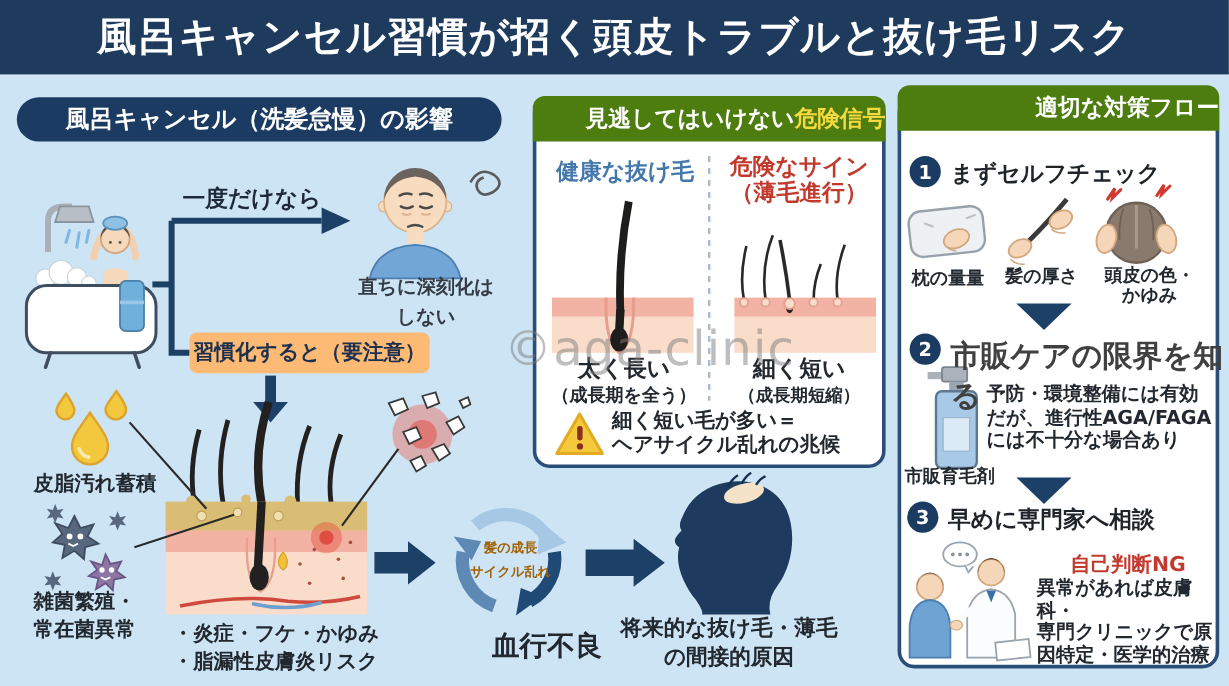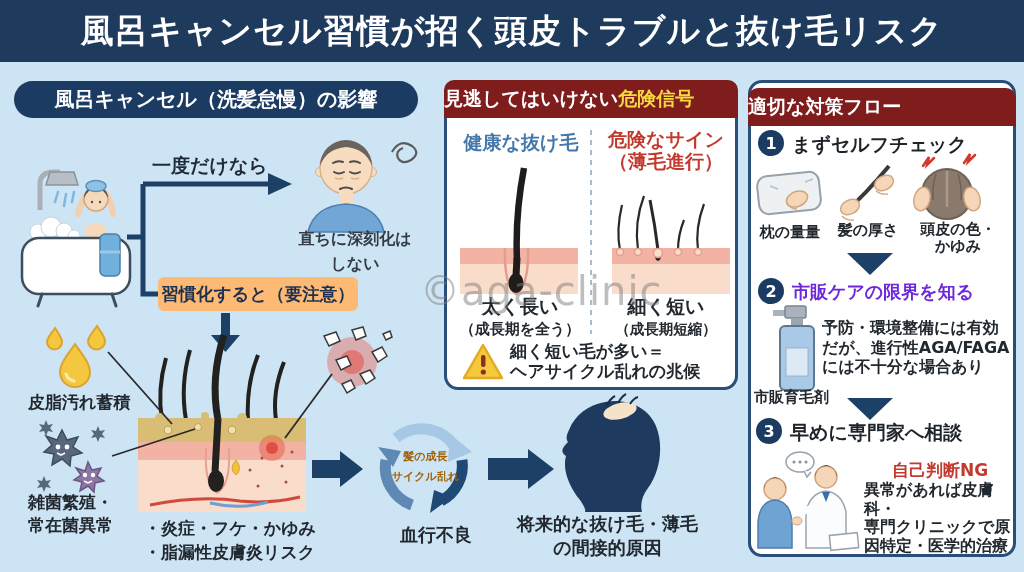--- a/index.html
+++ b/index.html
@@ -6,22 +6,22 @@
   body{width:1024px;height:572px;position:relative;overflow:hidden;
        background:#cde4f4;font-family:"DejaVu Sans","Liberation Sans",sans-serif;}
   .abs{position:absolute;}
   .z0{z-index:0;} .z1{z-index:1;} .z2{z-index:2;}
   .b{font-weight:bold;}
   .title-bar{left:0;top:0;width:1024px;height:62px;background:#1e3a5c;
              display:flex;align-items:center;justify-content:center;}
   .title-bar h1{margin:0;color:#ffffff;font-size:33px;font-weight:bold;letter-spacing:1px;}
   .pill{background:#1c3b62;border-radius:19px;color:#fff;text-align:center;}
   .panel{background:#ffffff;border:3px solid #2a4e78;border-radius:14px;box-sizing:border-box;}
-  .band{position:absolute;left:0;top:0;right:0;height:38px;background:#7f1d1d;
-        border-radius:10px 10px 0 0;display:flex;align-items:center;justify-content:flex-start;
+  .band{position:absolute;left:0;top:0;right:0;height:38px;background:#4d7c0f;
+        border-radius:10px 10px 0 0;display:flex;align-items:center;justify-content:flex-end;
         color:#fff;font-weight:bold;font-size:19px;}
   .yellow-box{background:#fdba74;border-radius:6px;color:#1e3050;text-align:center;}
   .num-circle{width:26px;height:26px;border-radius:50%;background:#1c3b62;color:#fff;
               display:flex;align-items:center;justify-content:center;font-size:16px;font-weight:bold;}
   .txt{color:#22282f;}
   .ctr{text-align:center;}
   .watermark{color:rgba(125,125,125,0.5);font-size:40px;letter-spacing:1px;}
 </style>
 </head>
 <body>
@@ -288,21 +288,21 @@
 <div class="abs z2 b txt" style="left:144px;top:516px;font-size:17px;line-height:24px;">
   <div>・炎症・フケ・かゆみ</div>
   <div>・脂漏性皮膚炎リスク</div>
 </div>
 
 <div class="abs z2 b ctr" style="left:378px;top:447px;width:95px;font-size:11px;line-height:20px;color:#a16207;">
   <div>髪の成長</div>
   <div>サイクル乱れ</div>
 </div>
 
-<div class="abs z2 b txt" style="left:400px;top:523px;font-size:18px;">血行不良</div>
+<div class="abs z2 b txt" style="left:410px;top:523px;font-size:23px;">血行不良</div>
 
 <div class="abs z2 b ctr txt" style="left:510px;top:512px;width:195px;font-size:18px;line-height:24px;">
   <div>将来的な抜け毛・薄毛</div>
   <div>の間接的原因</div>
 </div>
 
 <div class="abs z2 band" style="left:444px;top:80px;width:294px;">
   <span>見逃してはいけない</span>
     <span style="color:#f5d93f;">危険信号</span>
 </div>
@@ -322,34 +322,34 @@
 <div class="abs z2 b ctr txt" style="left:596px;top:294px;width:140px;">
   <div style="font-size:19px;">細く短い</div>
   <div style="font-size:14.5px;">（成長期短縮）</div>
 </div>
 
 <div class="abs z2 b txt" style="left:510px;top:341px;font-size:17px;line-height:20px;">
   <div>細く短い毛が多い＝</div>
   <div>ヘアサイクル乱れの兆候</div>
 </div>
 
-<div class="abs z2 band" style="left:748px;top:88px;width:268px;">適切な対策フロー</div>
+<div class="abs z2 band" style="left:748px;top:71px;width:268px;">適切な対策フロー</div>
 
 <div class="abs z2 num-circle" style="left:758px;top:130px;">1</div>
 <div class="abs z2 b" style="left:792px;top:132px;font-size:19px;color:#1f242b;">まずセルフチェック</div>
 
 <div class="abs z2 b ctr txt" style="left:750px;top:223px;width:80px;font-size:15px;">枕の量量</div>
 <div class="abs z2 b ctr txt" style="left:832px;top:221px;width:72px;font-size:15px;">髪の厚さ</div>
 <div class="abs z2 b ctr txt" style="left:906px;top:221px;width:104px;font-size:15px;line-height:17px;">
   <div>頭皮の色・</div>
   <div>かゆみ</div>
 </div>
 
 <div class="abs z2 num-circle" style="left:758px;top:278px;">2</div>
-<div class="abs z2 b" style="left:792px;top:280px;font-size:18px;color:#6d28d9;">市販ケアの限界を知る</div>
+<div class="abs z2 b" style="left:792px;top:280px;font-size:25px;color:#404040;">市販ケアの限界を知る</div>
 
 <div class="abs z2 b txt" style="left:822px;top:318px;font-size:16px;line-height:19.5px;">
   <div>予防・環境整備には有効</div>
   <div>だが、進行性AGA/FAGA</div>
   <div>には不十分な場合あり</div>
 </div>
 <div class="abs z2 b txt" style="left:754px;top:388px;font-size:15px;">市販育毛剤</div>
 
 <div class="abs z2 num-circle" style="left:756px;top:418px;">3</div>
 <div class="abs z2 b" style="left:790px;top:420px;font-size:19px;color:#1f242b;">早めに専門家へ相談</div>

